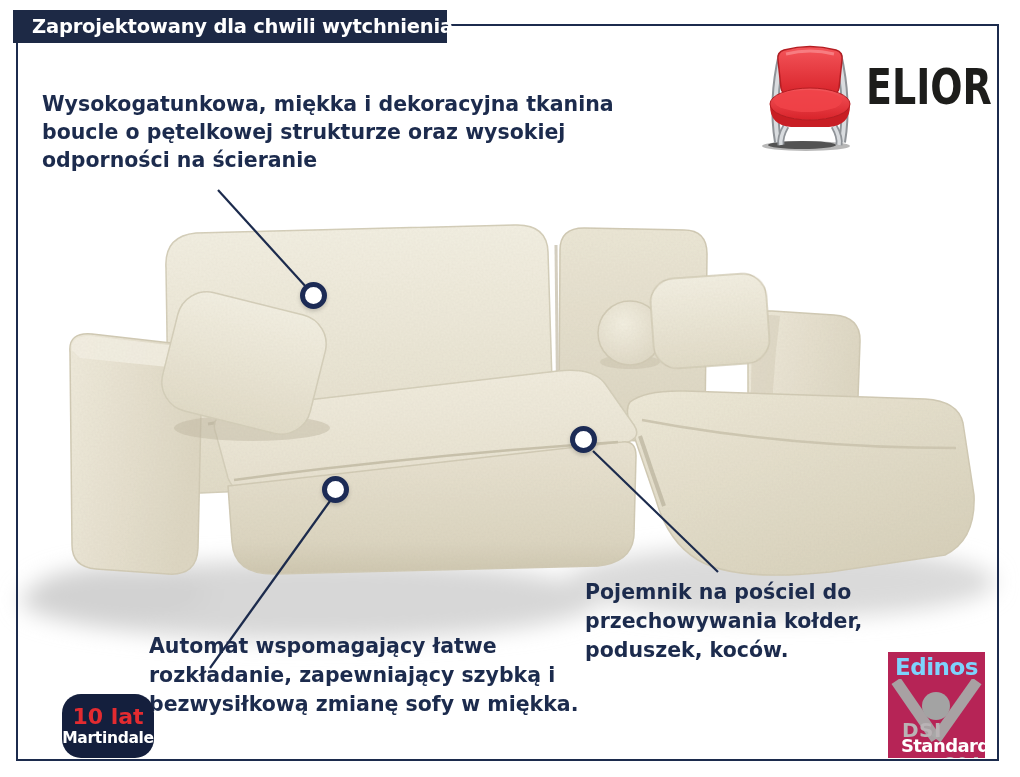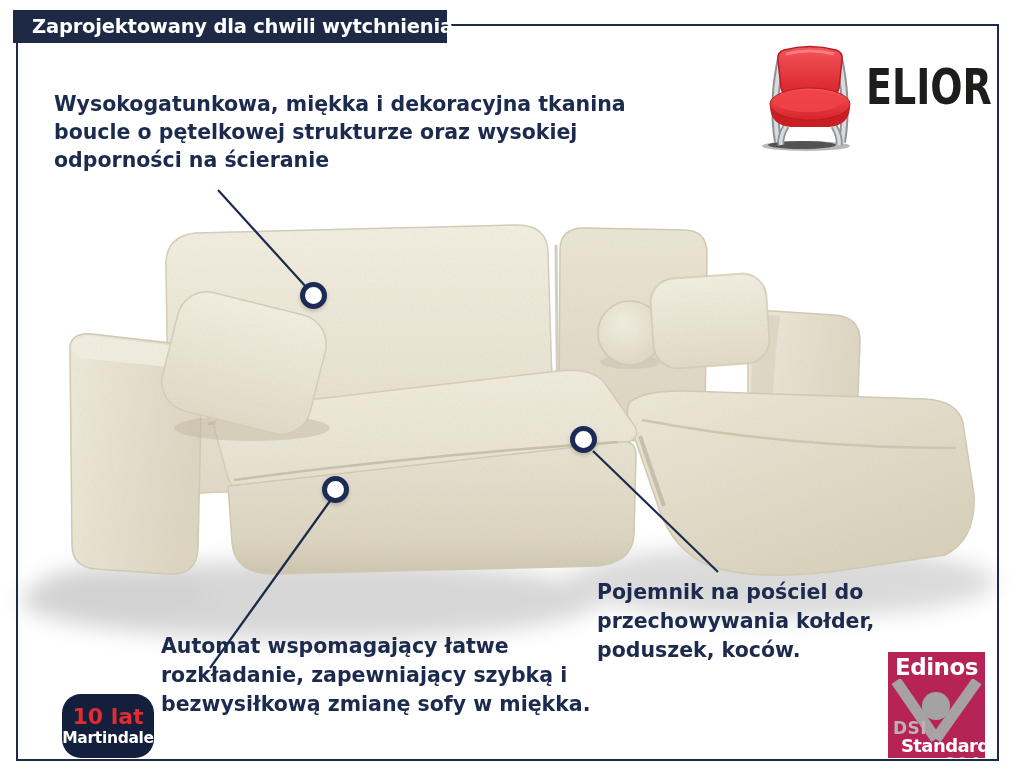--- a/index.html
+++ b/index.html
@@ -23,21 +23,21 @@
   
   .brand-name{
     position:absolute;left:866px;top:62px;z-index:3;
     font-size:50px;font-weight:bold;color:#1d1d1b;line-height:1;
     transform:scaleX(0.76);transform-origin:left top;white-space:nowrap;
   }
   .chair-logo{position:absolute;left:756px;top:40px;width:108px;height:114px;z-index:3;}
   
   .annotation{
     position:absolute;color:#1c2b4d;font-weight:bold;z-index:4;
-    font-size:20.5px;line-height:28px;white-space:nowrap;margin-left:12px;
+    font-size:20.5px;line-height:28px;white-space:nowrap;
   }
   .annotation-fabric{left:42px;top:90px;}
   .annotation-storage{left:585px;top:578px;line-height:29px;}
   .annotation-mechanism{left:149px;top:632px;line-height:29px;}
   
   .scene{position:absolute;left:0;top:0;z-index:1;}
   
   .dot{
     position:absolute;width:27px;height:27px;border-radius:50%;
     background:#ffffff;border:5px solid #1c2b55;box-sizing:border-box;
@@ -54,25 +54,25 @@
   }
   .badge-warranty .w1{color:#e32b30;font-size:22px;font-weight:bold;line-height:24px;}
   .badge-warranty .w2{color:#ffffff;font-size:15.5px;font-weight:bold;line-height:18px;letter-spacing:-0.3px;}
   
   .badge-edinos{
     position:absolute;left:888px;top:652px;width:97px;height:106px;
     background:#b62456;z-index:6;overflow:hidden;
   }
   .badge-edinos .e-brand{
     position:absolute;left:0;top:2px;width:100%;text-align:center;
-    color:#ffffff;font-size:23px;font-weight:bold;letter-spacing:-0.5px;
+    color:#7dd3fc;font-size:23px;font-weight:bold;letter-spacing:-0.5px;
   }
   .badge-edinos svg{position:absolute;left:0;top:27px;}
   .badge-edinos .e-left{
-    position:absolute;left:5px;top:66px;color:#b9b3b5;font-size:17px;font-weight:bold;letter-spacing:0.5px;
+    position:absolute;left:14px;top:66px;color:#b9b3b5;font-size:20px;font-weight:bold;letter-spacing:0.5px;
   }
   .badge-edinos .e-right{
     position:absolute;right:4px;top:66px;color:#b9b3b5;font-size:17px;font-weight:bold;letter-spacing:0.5px;margin-top:36px;
   }
   .badge-edinos .e-bottom{
     position:absolute;left:13px;top:83px;width:100%;text-align:center;
     color:#ffffff;font-size:18px;font-weight:bold;letter-spacing:-0.6px;
   }
 </style>
 </head>

